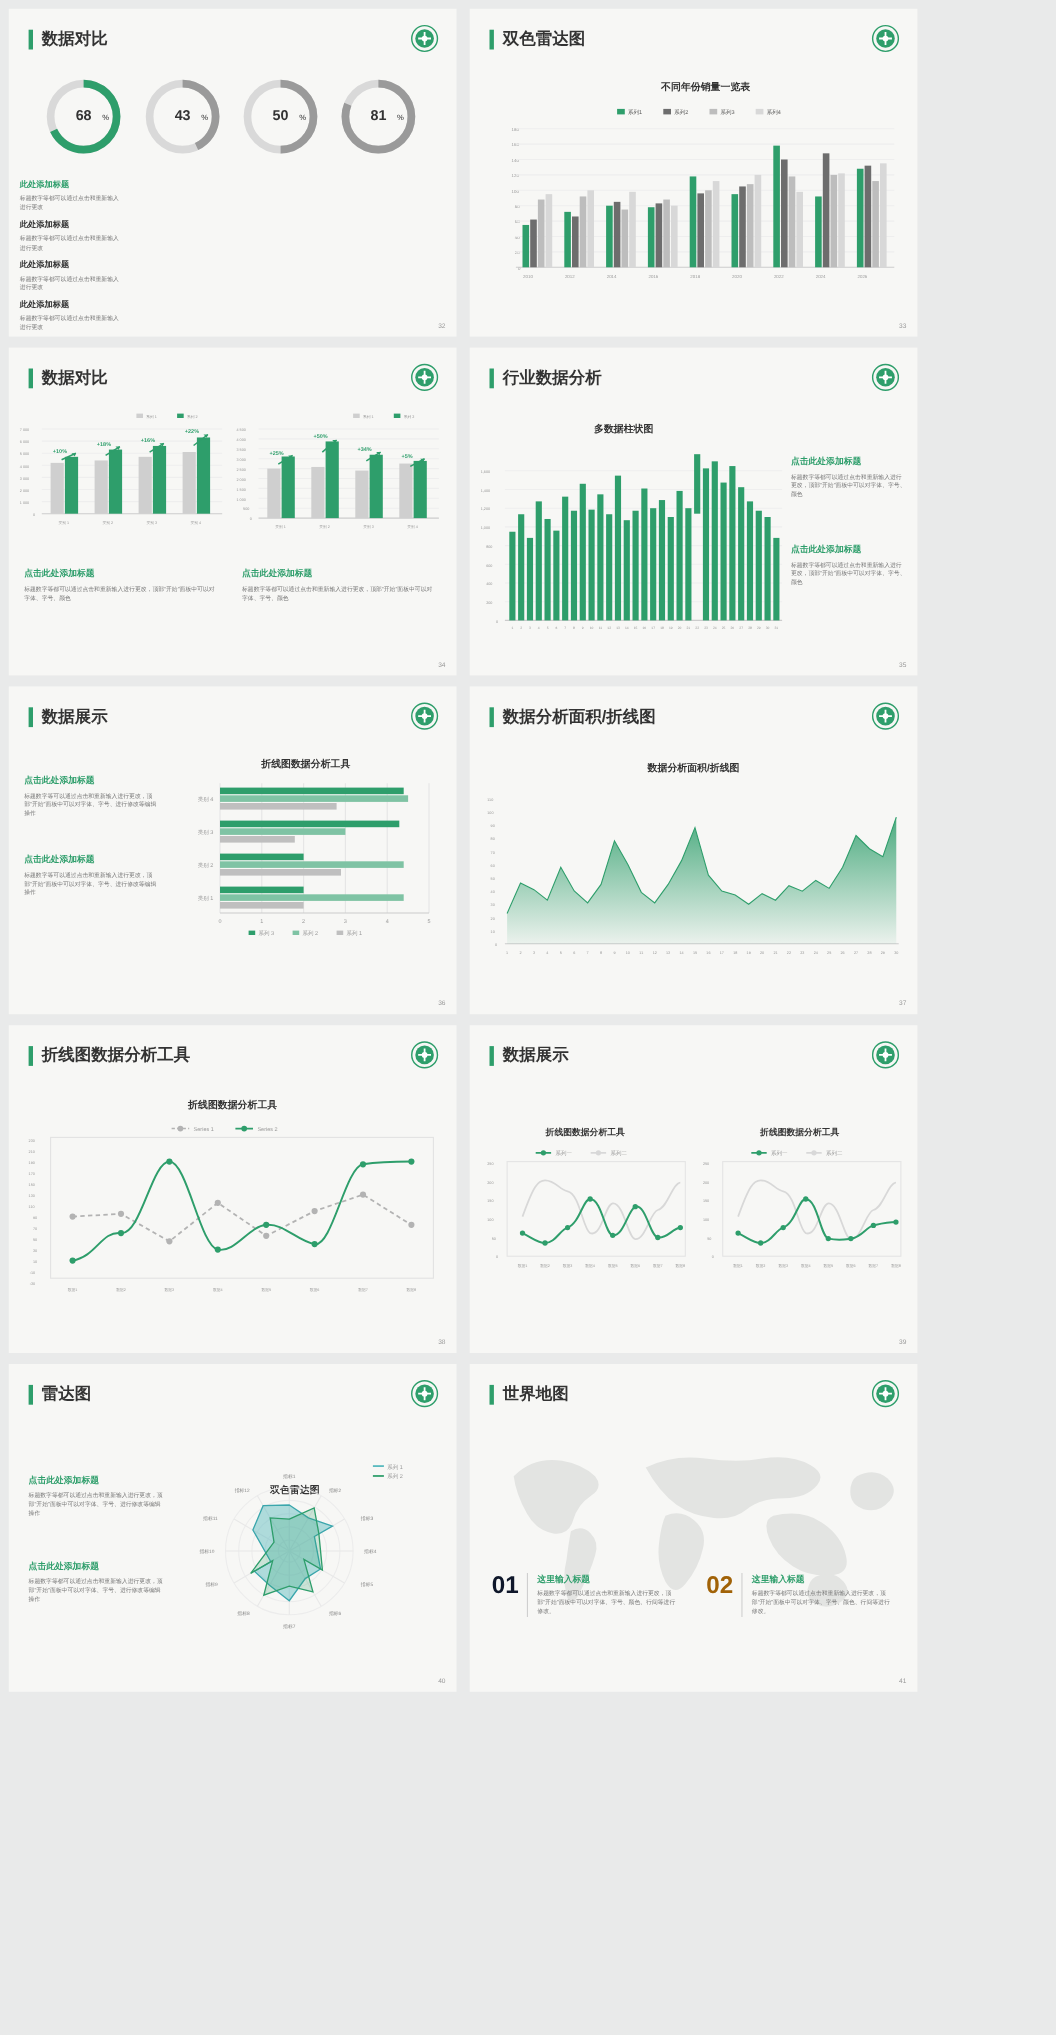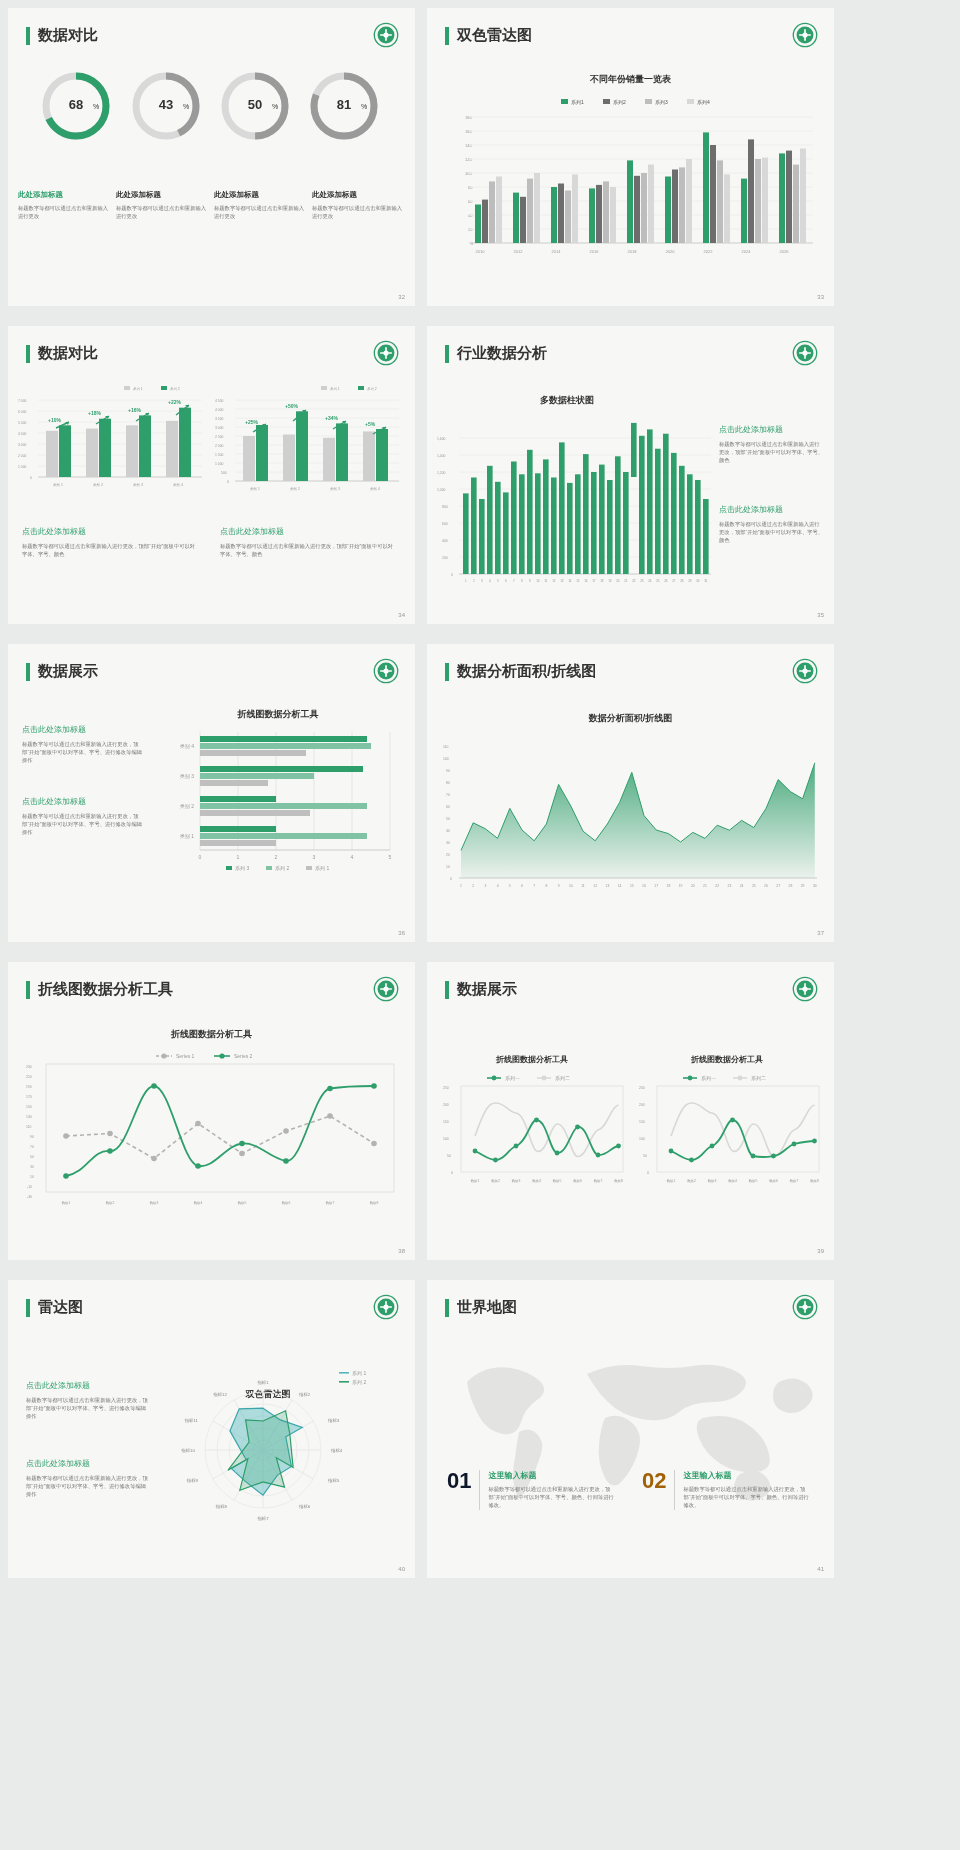--- a/index.html
+++ b/index.html
@@ -7,21 +7,21 @@
   body {
     width:960px; height:1850px;
     background:#e9eaea;
     font-family:"Liberation Sans", sans-serif;
     color:#333;
   }
   .grid {
     display:grid;
     grid-template-columns: 407px 407px;
     grid-auto-rows: 298px;
-    gap:20px 12px;
+    gap:10px 12px;
     padding:8px 62px 8px 8px;
   }
   .slide {
     background:#f7f7f5;
     position:relative;
     overflow:hidden;
   }
   .slide-title {
     position:absolute; top:18px; left:18px;
     display:flex; align-items:center; gap:8px;
@@ -32,21 +32,21 @@
   }
   .logo {
     position:absolute; top:14px; right:16px;
     width:26px; height:26px;
   }
   .pagenum {
     position:absolute; right:10px; bottom:6px;
     font-size:6px; color:#999;
   }
   .tiny { font-size:5.3px; line-height:1.55; color:#777; }
-  .smallhead { font-size:8px; font-weight:normal; color:#2e9e6b; }
+  .smallhead { font-size:8px; font-weight:bold; color:#2e9e6b; }
   .charttitle { font-size:9px; font-weight:bold; color:#333; text-align:center; }
   svg { display:block; }
   .axis-lbl { font-size:4px; fill:#999; font-family:"Liberation Sans", sans-serif; }
   .axis-lbl5 { font-size:3.4px; fill:#999; font-family:"Liberation Sans", sans-serif; }
   .legend-txt { font-size:5px; fill:#555; font-family:"Liberation Sans", sans-serif; }
   .donut-pct { font-size:13px; font-weight:bold; fill:#333; }
   .donut-sym { font-size:7px; fill:#333; }
 </style>
 </head>
 <body>
@@ -89,21 +89,21 @@
       </g>
 
       <g transform="translate(336,48)">
         <circle r="30" fill="none" stroke="#d9d9d9" stroke-width="7"></circle>
         <circle r="30" fill="none" stroke="#9a9a9a" stroke-width="7" stroke-dasharray="152.7 35.8" transform="rotate(-90)"></circle>
         <text class="donut-pct" text-anchor="middle" y="3">81</text>
         <text class="donut-sym" x="17" y="3">%</text>
       </g>
     </svg>
 
-    <div style="position:absolute;top:182px;left:10px;width:390px;display:flex;gap:6px;">
+    <div style="position:absolute;top:155px;left:10px;width:390px;display:flex;gap:6px;flex-direction:column;">
       <div style="width:92px;">
         <div style="font-size:7.5px;font-weight:bold;color:#2e9e6b;margin-bottom:4px;">此处添加标题</div>
         <div class="tiny">标题数字等都可以通过点击和重新输入进行更改</div>
       </div>
       <div style="width:92px;">
         <div style="font-size:7.5px;font-weight:bold;color:#333;margin-bottom:4px;">此处添加标题</div>
         <div class="tiny">标题数字等都可以通过点击和重新输入进行更改</div>
       </div>
       <div style="width:92px;">
         <div style="font-size:7.5px;font-weight:bold;color:#333;margin-bottom:4px;">此处添加标题</div>
@@ -121,21 +121,21 @@
     <div class="slide-title">
       <span class="title-bar"></span>
       <span>双色雷达图</span>
     </div>
     <svg class="logo" viewBox="0 0 40 40">
       <circle cx="20" cy="20" r="18" fill="none" stroke="#2e9e6b" stroke-width="2"></circle>
       <circle cx="20" cy="20" r="13" fill="#2e9e6b"></circle>
       <path d="M20 11 L20 29 M11 20 L29 20" stroke="#fff" stroke-width="2.5"></path>
       <circle cx="20" cy="20" r="4" fill="#fff"></circle>
     </svg>
-    <div class="charttitle" style="position:absolute;top:65px;left:0;width:100%;">不同年份销量一览表</div>
+    <div class="charttitle" style="position:absolute;top:65px;left:11px;width:100%;">不同年份销量一览表</div>
 
     <svg width="380" height="190" viewBox="0 0 380 190" style="position:absolute;top:85px;left:16px;">
 
       <g transform="translate(118,6)">
         <rect x="0" y="0" width="7" height="5" fill="#2e9e6b"></rect>
           <text class="legend-txt" x="10" y="5">系列1</text>
         <rect x="42" y="0" width="7" height="5" fill="#6d6d6d"></rect>
           <text class="legend-txt" x="52" y="5">系列2</text>
         <rect x="84" y="0" width="7" height="5" fill="#bdbdbd"></rect>
           <text class="legend-txt" x="94" y="5">系列3</text>

